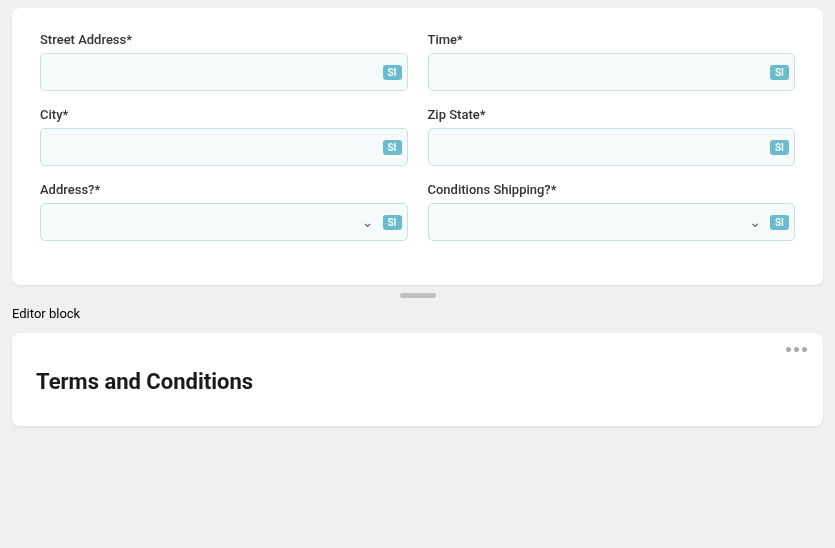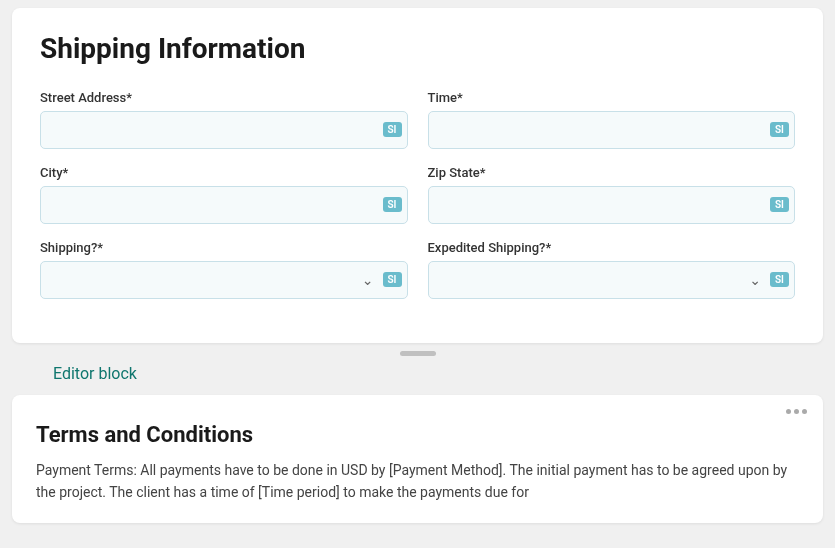--- a/index.html
+++ b/index.html
@@ -132,24 +132,23 @@
 
     .drag-handle {
       width: 36px;
       height: 5px;
       background: #c0c0c0;
       border-radius: 3px;
     }
 
     
     .editor-block-label {
-      font-size: 16px;
-      color: #0f766e;
+      font-size: 13px;
+      color: #000000;
       padding: 4px 12px 8px 0;
-      margin-left: 41px;
     }
 
     
     .terms-card {
       background: #ffffff;
       border-radius: 8px;
       padding: 16px 24px 20px 24px;
       box-shadow: 0 1px 3px rgba(0,0,0,0.08);
       margin-top: 4px;
       position: relative;
@@ -169,36 +168,35 @@
       height: 5px;
       background: #aaa;
       border-radius: 50%;
     }
 
     .terms-title {
       font-size: 22px;
       font-weight: 700;
       color: #1a1a1a;
       margin-bottom: 12px;
-      margin-top: 11px;
+      margin-top: 20px;
     }
 
     .terms-text {
       font-size: 14px;
       color: #444;
       line-height: 1.6;
     }
   </style>
 </head>
 <body>
 
 <div class="page-wrapper">
 
   <div class="shipping-card">
-    <h1 class="shipping-title">Shipping Information</h1>
 
     <div class="form-row">
       <div class="form-group">
         <label class="form-label">Street Address*</label>
         <div class="input-wrapper">
           <input type="text" class="form-input" style="">
           <span class="input-badge">SI</span>
         </div>
       </div>
       <div class="form-group">
@@ -222,31 +220,31 @@
         <label class="form-label">Zip State*</label>
         <div class="input-wrapper">
           <input type="text" class="form-input" style="">
           <span class="input-badge">SI</span>
         </div>
       </div>
     </div>
 
     <div class="form-row">
       <div class="form-group">
-        <label class="form-label">Shipping?*</label>
+        <label class="form-label">Address?*</label>
         <div class="select-wrapper">
           <select class="form-select">
             <option value=""></option>
           </select>
           <span class="chevron-icon">⌄</span>
           <span class="select-badge">SI</span>
         </div>
       </div>
       <div class="form-group">
-        <label class="form-label">Expedited Shipping?*</label>
+        <label class="form-label">Conditions Shipping?*</label>
         <div class="select-wrapper">
           <select class="form-select">
             <option value=""></option>
           </select>
           <span class="chevron-icon">⌄</span>
           <span class="select-badge">SI</span>
         </div>
       </div>
     </div>
   </div>
@@ -257,16 +255,15 @@
 
   <div class="editor-block-label">Editor block</div>
 
   <div class="terms-card">
     <div class="terms-card-menu">
       <div class="dot"></div>
       <div class="dot"></div>
       <div class="dot"></div>
     </div>
     <h2 class="terms-title">Terms and Conditions</h2>
-    <p class="terms-text">Payment Terms: All payments have to be done in USD by [Payment Method]. The initial payment has to be agreed upon by the project. The client has a time of [Time period] to make the payments due for</p>
   </div>
 
 </div>
 
 </body></html>

